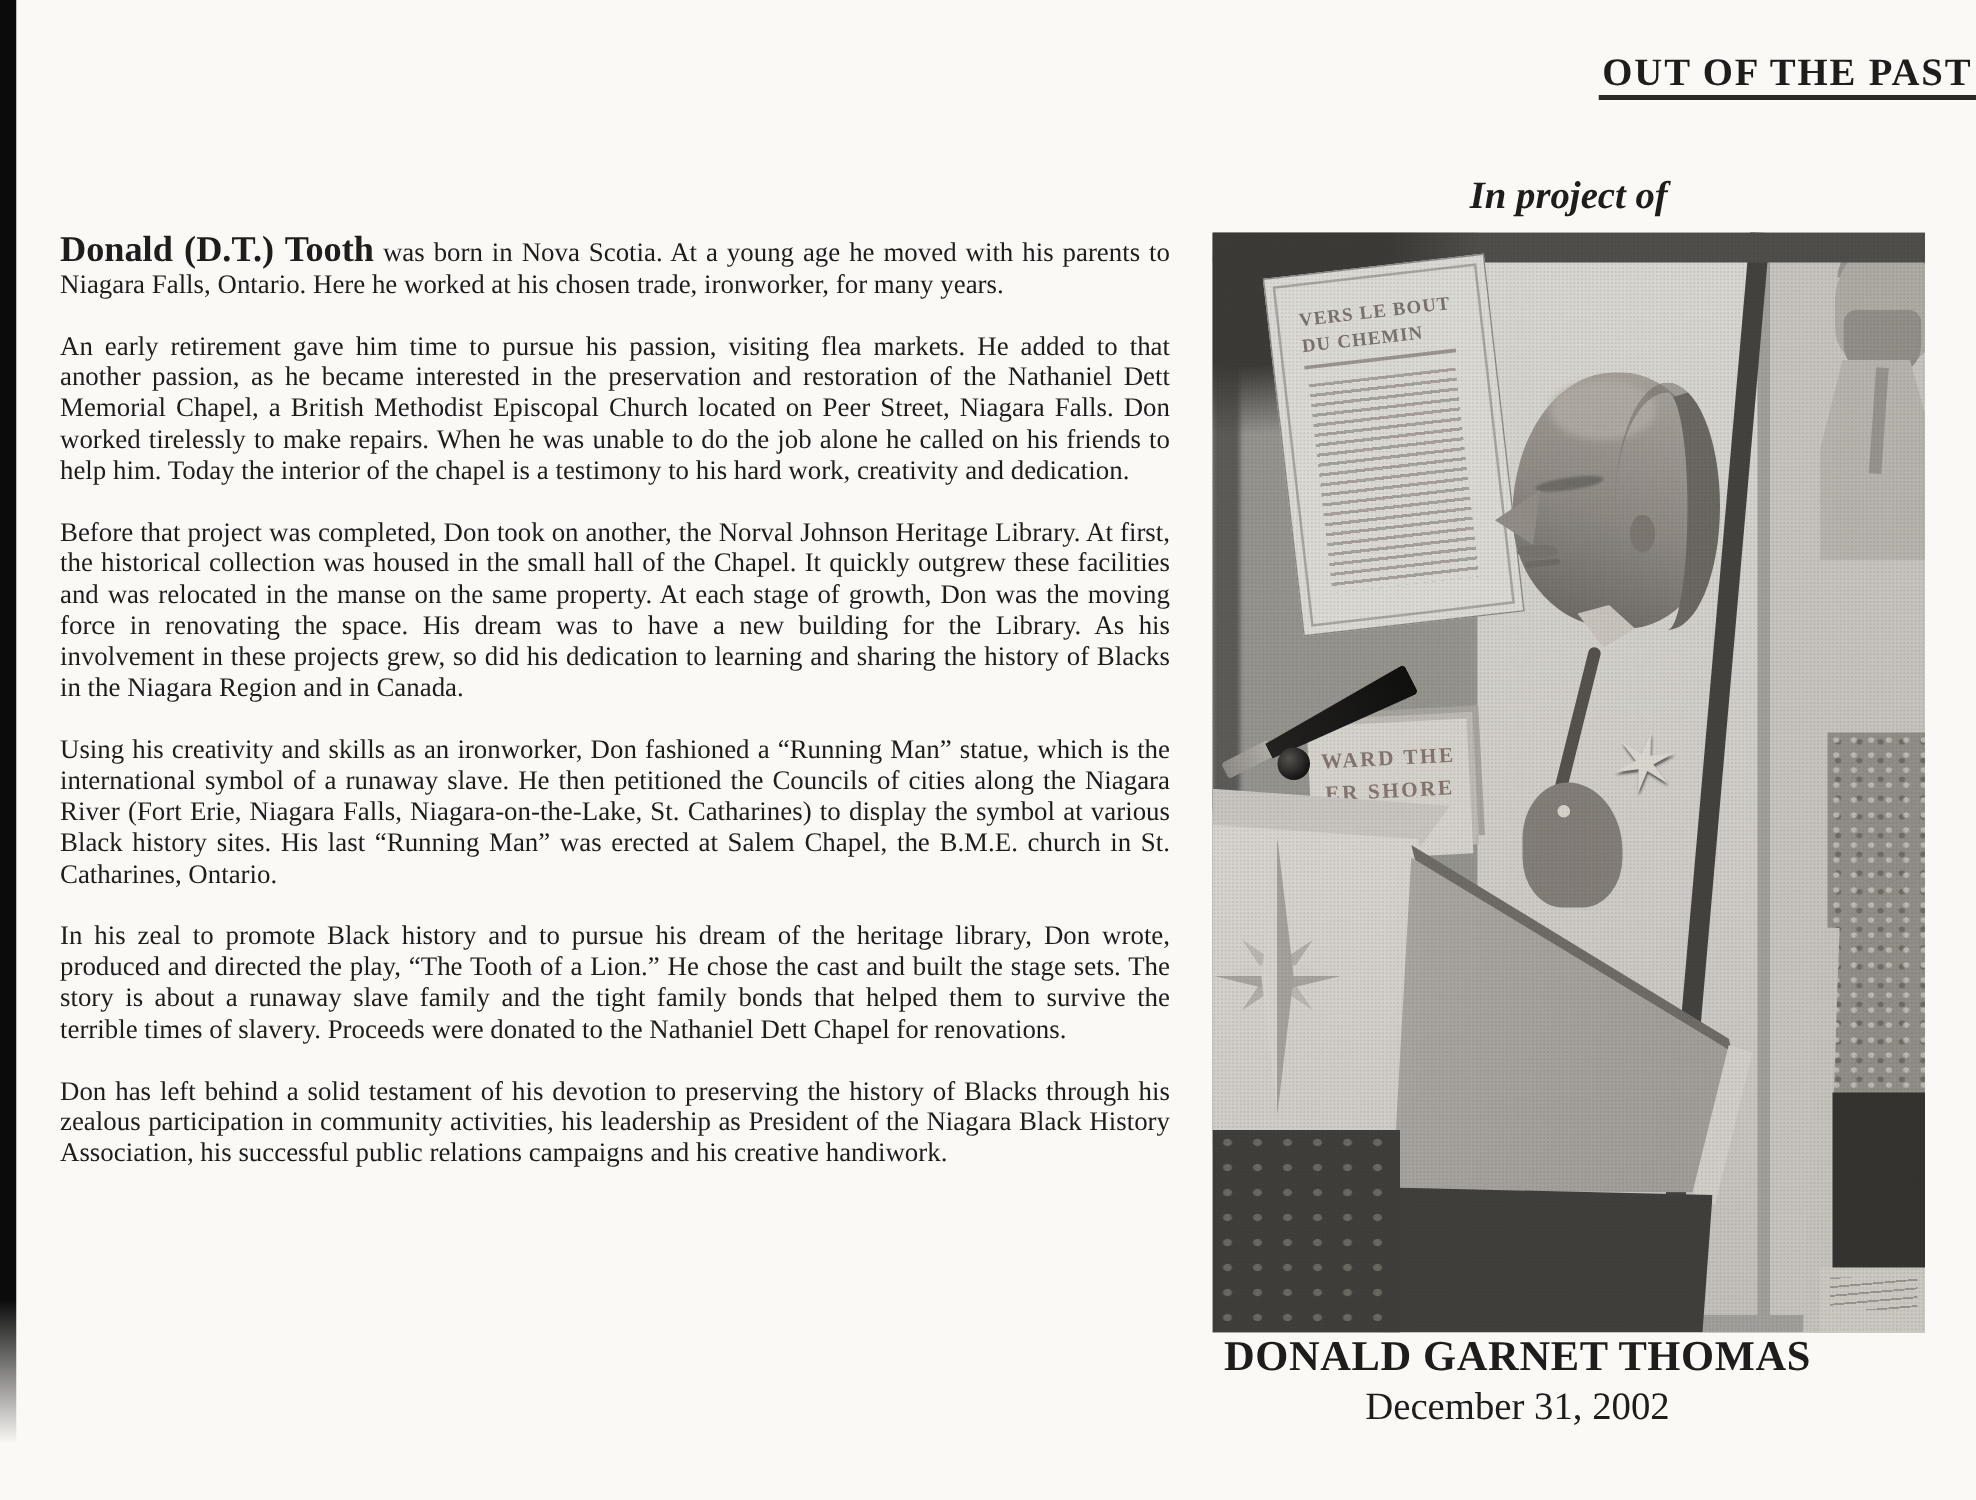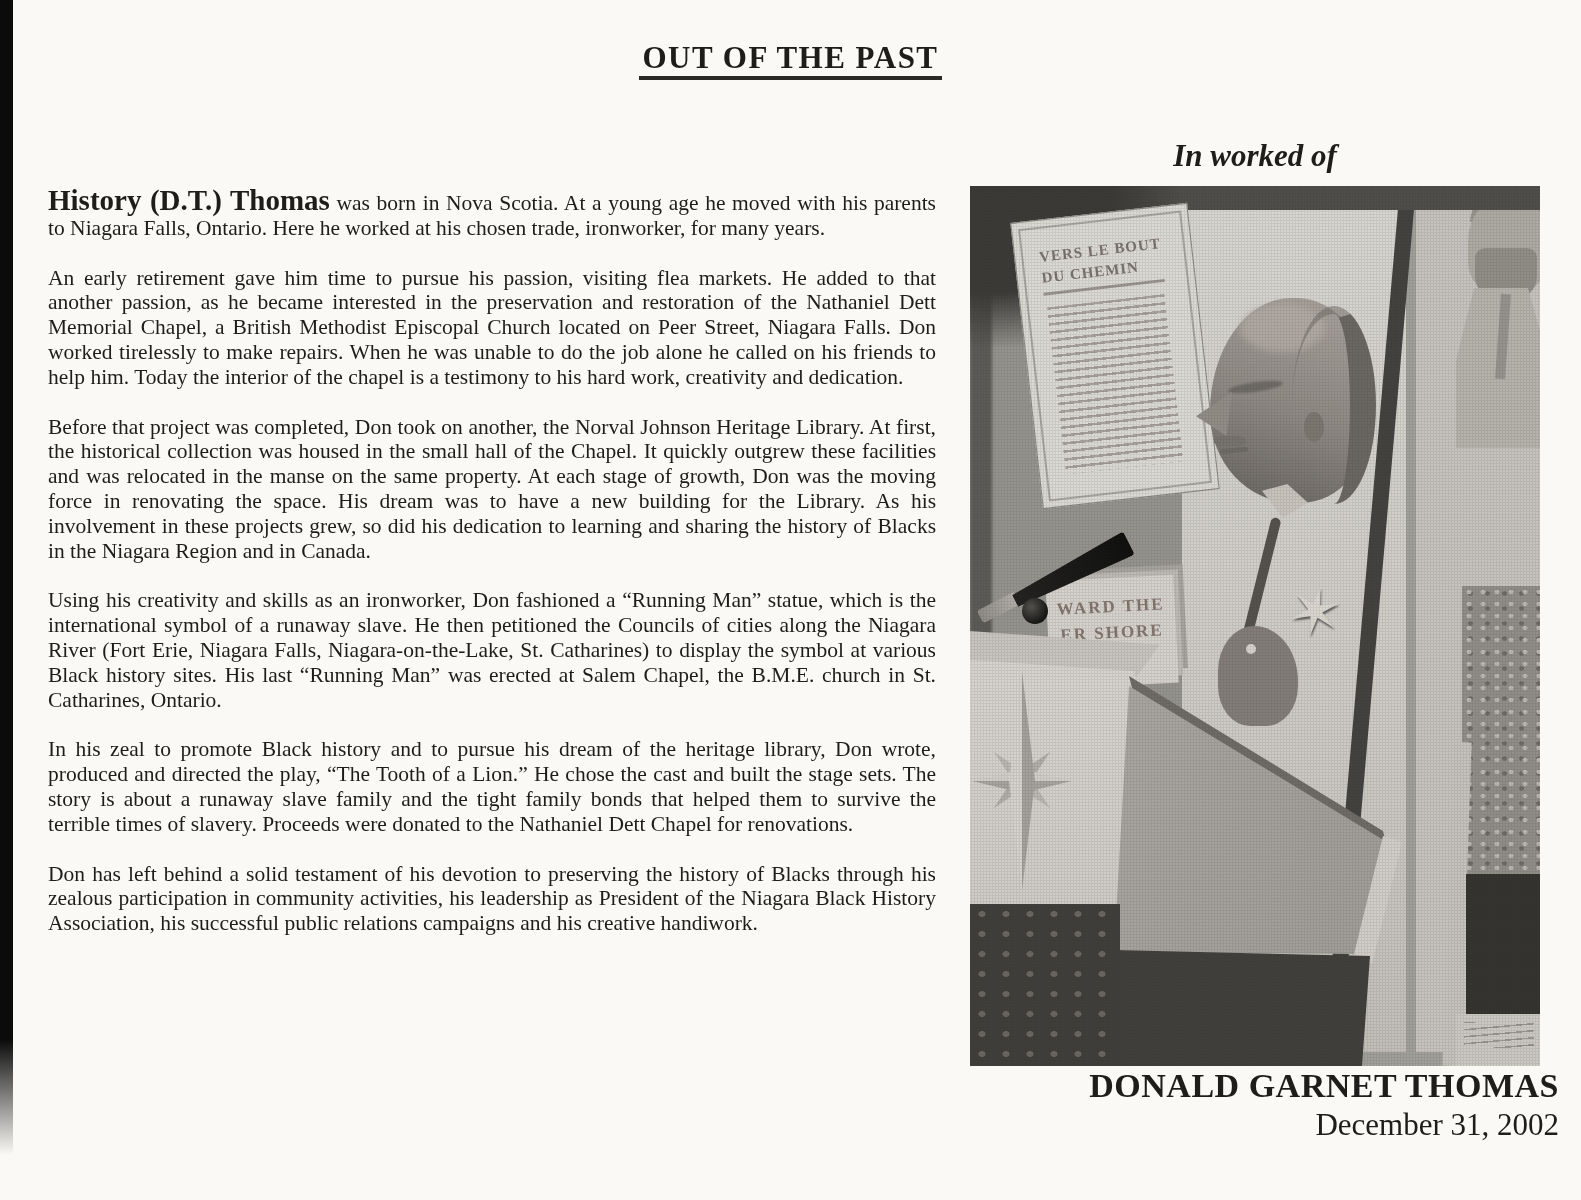--- a/index.html
+++ b/index.html
@@ -5,32 +5,32 @@
   html,body{margin:0;padding:0;}
   body{
     width:1581px;height:1200px;position:relative;overflow:hidden;
     background:#faf9f6;color:#1e1d1b;
     font-family:"Liberation Serif","DejaVu Serif",serif;
   }
   
   .scan-edge{position:absolute;left:0;top:0;width:13px;height:1155px;
     background:linear-gradient(to bottom,#0b0b0b 0%,#0b0b0b 90%,rgba(11,11,11,0) 100%);}
   
-  .title-wrap{position:absolute;left:0;top:40px;width:1581px;text-align:center;}
+  .title-wrap{position:absolute;left:0;top:40px;width:1581px;text-align:right;}
   .title-wrap span{font-size:31px;font-weight:bold;letter-spacing:1.5px;
     border-bottom:4px solid #2c2a27;padding:0 3px 1px;}
   
   .article{position:absolute;left:48px;top:188px;width:888px;
     font-size:21.5px;line-height:24.8px;text-align:justify;}
   .article p{margin:0 0 25px 0;}
   .article .lead{font-size:29px;font-weight:bold;}
   
   .memory-heading{position:absolute;left:970px;top:138px;width:570px;text-align:center;
     font-size:31px;font-weight:bold;font-style:italic;}
-  .caption{position:absolute;left:949px;top:1066px;width:610px;text-align:right;}
+  .caption{position:absolute;left:909px;top:1066px;width:610px;text-align:center;}
   .caption .name{font-size:34px;font-weight:bold;letter-spacing:0.5px;line-height:40px;}
   .caption .date{font-size:31px;line-height:37px;}
   
   .photo{position:absolute;left:970px;top:186px;width:570px;height:880px;
     background:#a2a09b;overflow:hidden;}
   .ph{position:absolute;}
   .wall-left{left:0;top:0;width:212px;height:730px;background:#96948f;}
   .left-strip{left:0;top:18px;width:22px;height:445px;background:#5d5b57;filter:blur(1.5px);}
   .panel-center{left:212px;top:6px;width:224px;height:860px;
     background:linear-gradient(180deg,#d9d7d2,#cfccc7 60%,#c3c0bb);}
@@ -136,29 +136,29 @@
 </head>
 <body>
 
 <div class="scan-edge"></div>
 
 <div class="title-wrap">
   <span>OUT OF THE PAST</span>
 </div>
 
 <div class="article">
-  <p><span class="lead">History (D.T.) Thomas</span><span> was born in Nova Scotia.  At a young age he moved with his parents to Niagara Falls, Ontario.  Here he worked at his chosen trade, ironworker, for many years.</span></p>
+  <p><span class="lead">Donald (D.T.) Tooth</span><span> was born in Nova Scotia.  At a young age he moved with his parents to Niagara Falls, Ontario.  Here he worked at his chosen trade, ironworker, for many years.</span></p>
   <p>An early retirement gave him time to pursue his passion, visiting flea markets.  He added to that another passion, as he became interested in the preservation and restoration of the Nathaniel Dett Memorial Chapel, a British Methodist Episcopal Church located on Peer Street, Niagara Falls.  Don worked tirelessly to make repairs.  When he was unable to do the job alone he called on his friends to help him.  Today the interior of the chapel is a testimony to his hard work, creativity and dedication.</p>
   <p>Before that project was completed, Don took on another, the Norval Johnson Heritage Library.  At first, the historical collection was housed in the small hall of the Chapel.  It quickly outgrew these facilities and was relocated in the manse on the same property.  At each stage of growth, Don was the moving force in renovating the space.  His dream was to have a new building for the Library.  As his involvement in these projects grew, so did his dedication to learning and sharing the history of Blacks in the Niagara Region and in Canada.</p>
   <p>Using his creativity and skills as an ironworker, Don fashioned a “Running Man” statue, which is the international symbol of a runaway slave.  He then petitioned the Councils of cities along the Niagara River (Fort Erie, Niagara Falls, Niagara-on-the-Lake, St. Catharines) to display the symbol at various Black history sites.  His last “Running Man” was erected at Salem Chapel, the B.M.E. church in St. Catharines, Ontario.</p>
   <p>In his zeal to promote Black history and to pursue his dream of the heritage library, Don wrote, produced and directed the play, “The Tooth of a Lion.”  He chose the cast and built the stage sets.  The story is about a runaway slave family and the tight family bonds that helped them to survive the terrible times of slavery.  Proceeds were donated to the Nathaniel Dett Chapel for renovations.</p>
   <p>Don has left behind a solid testament of his devotion to preserving the history of Blacks through his zealous participation in community activities, his leadership as President of the Niagara Black History Association, his successful public relations campaigns and his creative handiwork.</p>
 </div>
 
-<div class="memory-heading">In worked of</div>
+<div class="memory-heading">In project of</div>
 
 <div class="photo">
   <div class="ph wall-left"></div>
   <div class="ph left-strip"></div>
   <div class="ph panel-center"></div>
   <div class="ph divider"></div>
   <div class="ph panel-right"></div>
   <div class="ph portrait">
     <div class="p-hairtop"></div>
     <div class="p-head"></div>

